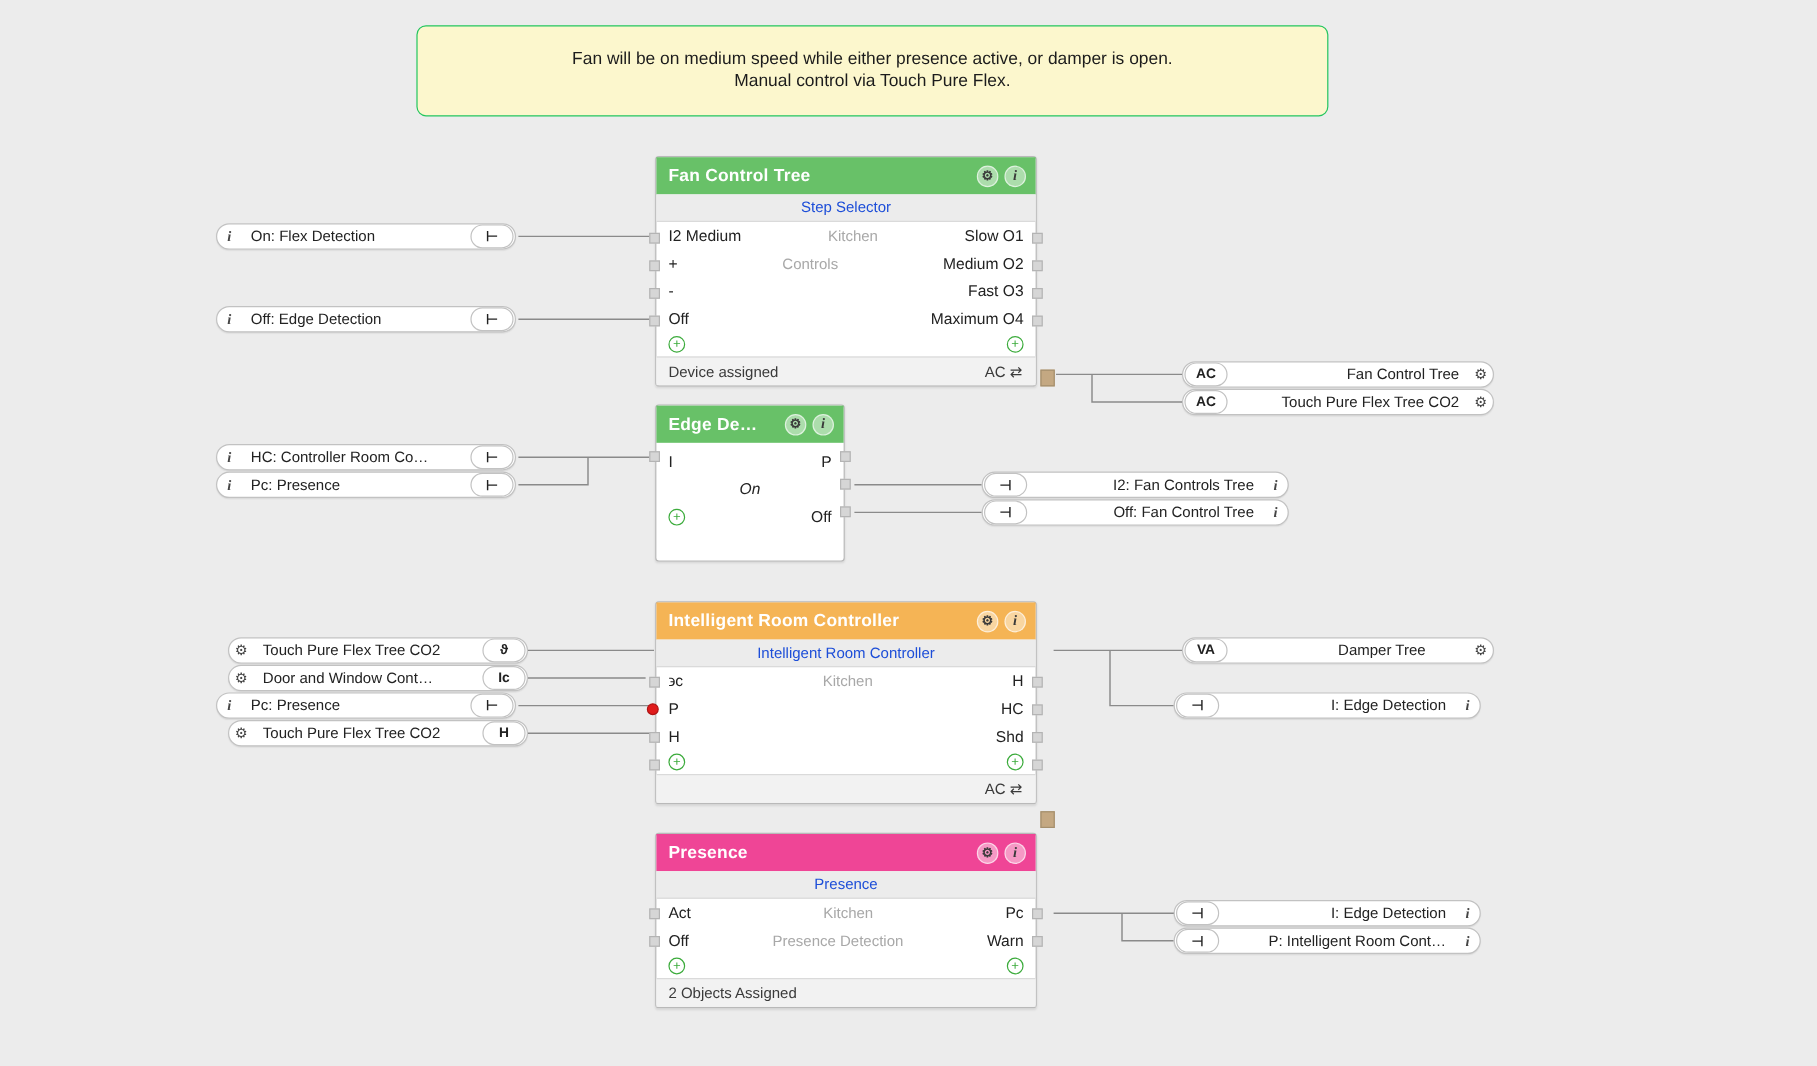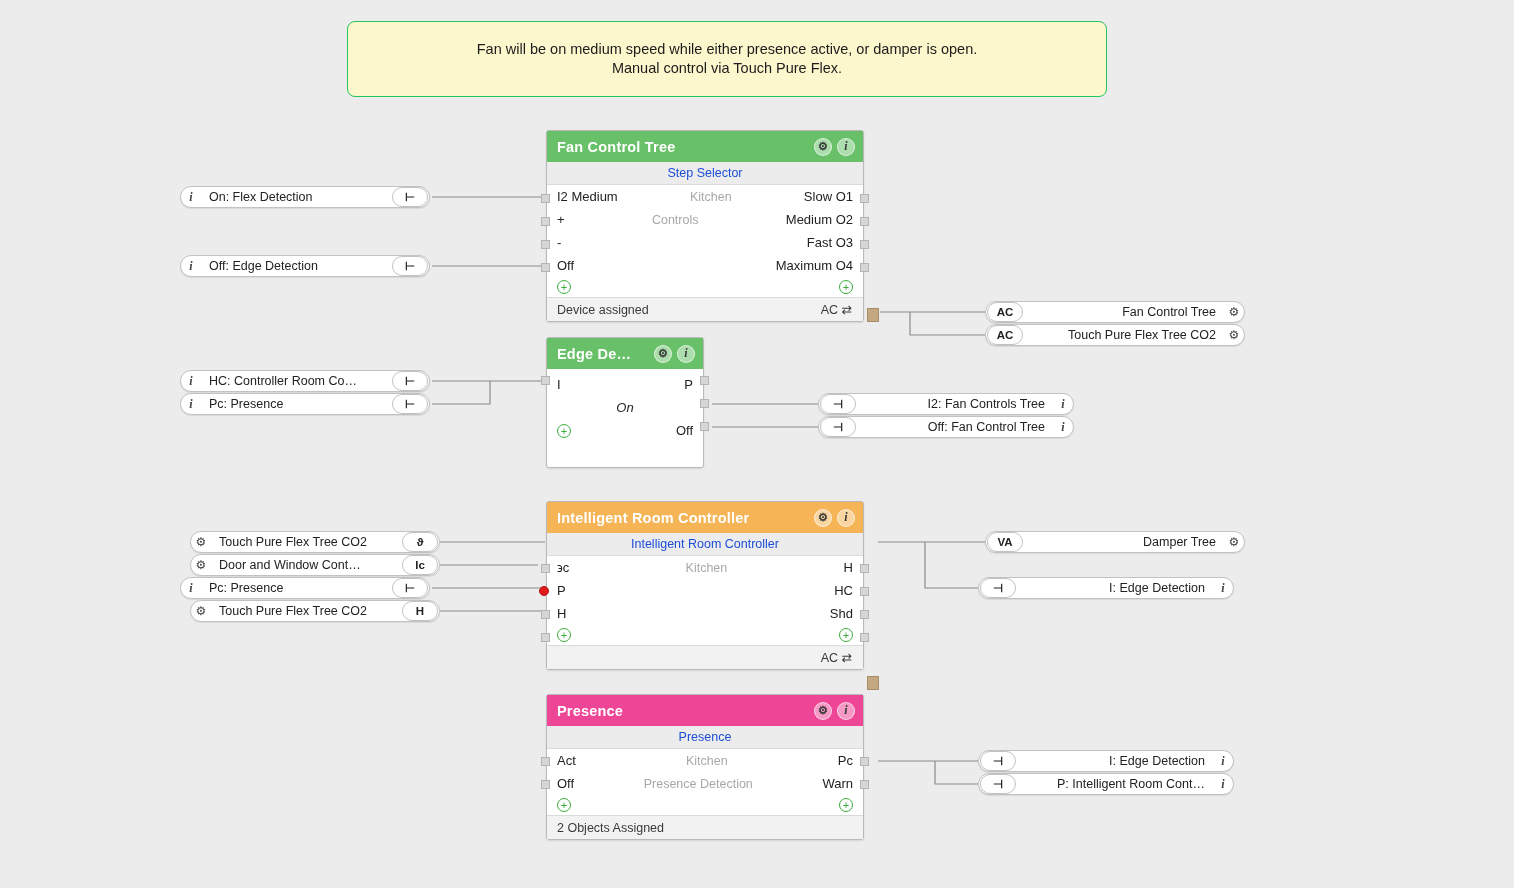--- a/index.html
+++ b/index.html
@@ -386,21 +386,21 @@
   <div class="pill right-anchor" style="left:818px; top:393px; width:256px;">
     <span class="badge">⊣</span>
     <span class="lbl">I2: Fan Controls Tree</span>
     <span class="ico i">i</span>
   </div>
   <div class="pill right-anchor" style="left:818px; top:416px; width:256px;">
     <span class="badge">⊣</span>
     <span class="lbl">Off: Fan Control Tree</span>
     <span class="ico i">i</span>
   </div>
-  <div class="pill right-anchor" style="left:985px; top:531px; width:260px;">
+  <div class="pill right-anchor" style="left:985px; top:531px; width:260px;gap:28px;">
     <span class="badge">VA</span>
     <span class="lbl">Damper Tree</span>
     <span class="ico">⚙</span>
   </div>
   <div class="pill right-anchor" style="left:978px; top:577px; width:256px;">
     <span class="badge">⊣</span>
     <span class="lbl">I: Edge Detection</span>
     <span class="ico i">i</span>
   </div>
   <div class="pill right-anchor" style="left:978px; top:750px; width:256px;">

